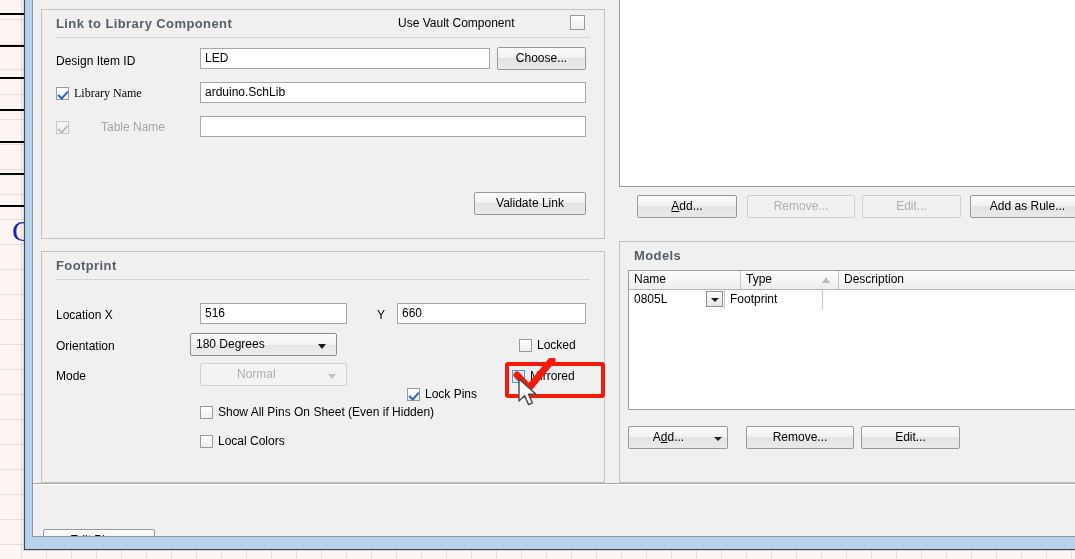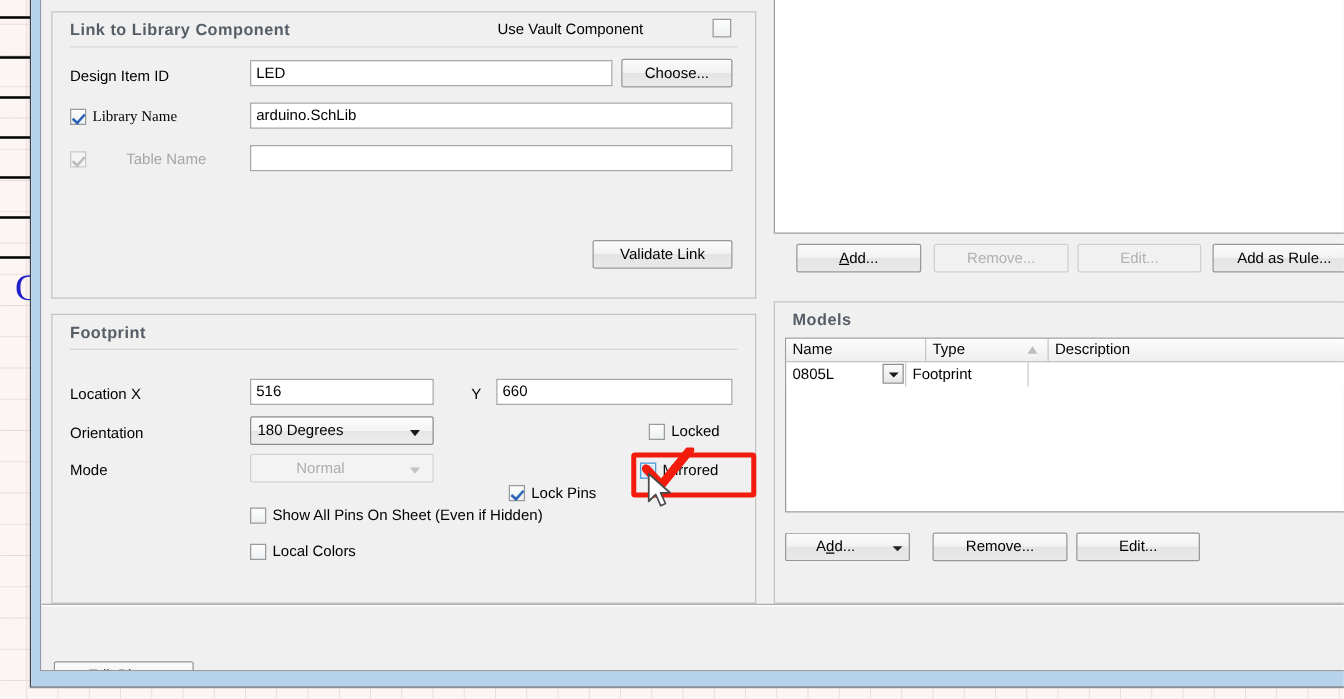--- a/index.html
+++ b/index.html
@@ -407,21 +407,21 @@
       <div class="groupbox" style="left:0px; top:350px; width:564px; height:232px;">
         <div class="group-title">Footprint</div>
         <div class="group-rule"></div>
 
         <div class="field-label" style="left:14px; top:56px;">Location  X</div>
         <div class="textinput" style="left:158px; top:51px; width:147px;">516</div>
         <div class="field-label" style="left:335px; top:56px;">Y</div>
         <div class="textinput" style="left:355px; top:51px; width:189px;">660</div>
 
         <div class="field-label" style="left:14px; top:87px;">Orientation</div>
-        <div class="combo" style="left:158px; top:81px; width:147px;">180 Degrees</div>
+        <div class="combo" style="left:148px; top:81px; width:147px;">180 Degrees</div>
 
         <div class="cbwrap" style="left:477px; top:86px;">
           <span class="cbbox"></span>
           <span class="cb-label">Locked</span>
         </div>
 
         <div class="field-label" style="left:14px; top:117px;">Mode</div>
         <div class="combo disabled" style="left:158px; top:111px; width:147px;padding-left:36px;">Normal</div>
 
         <div class="cbwrap" style="left:365px; top:135px;">

